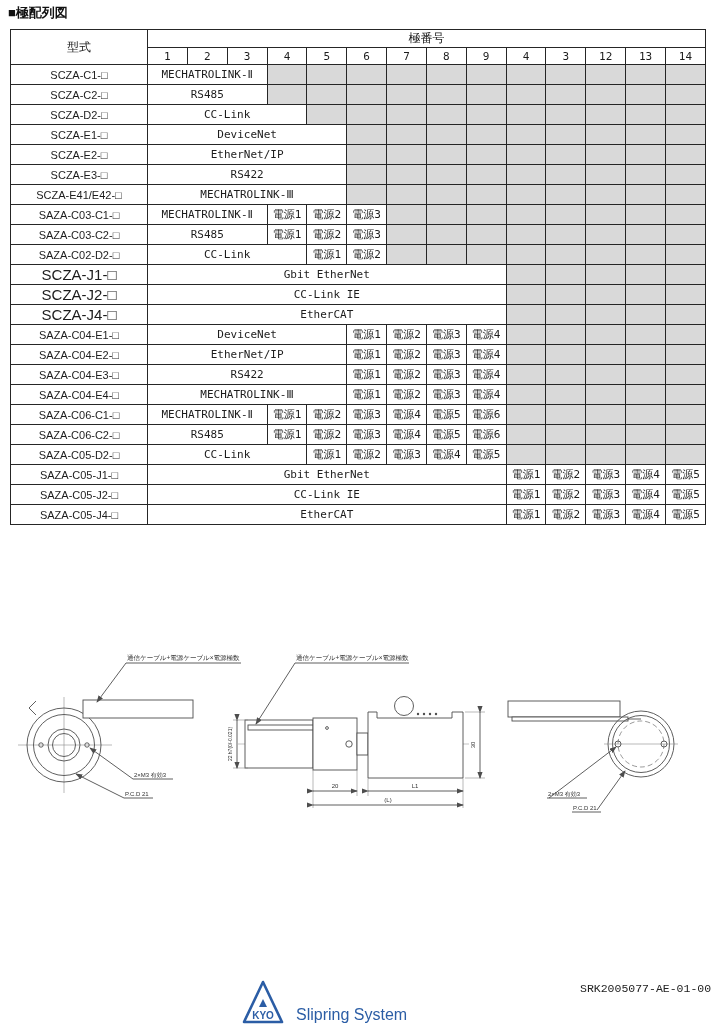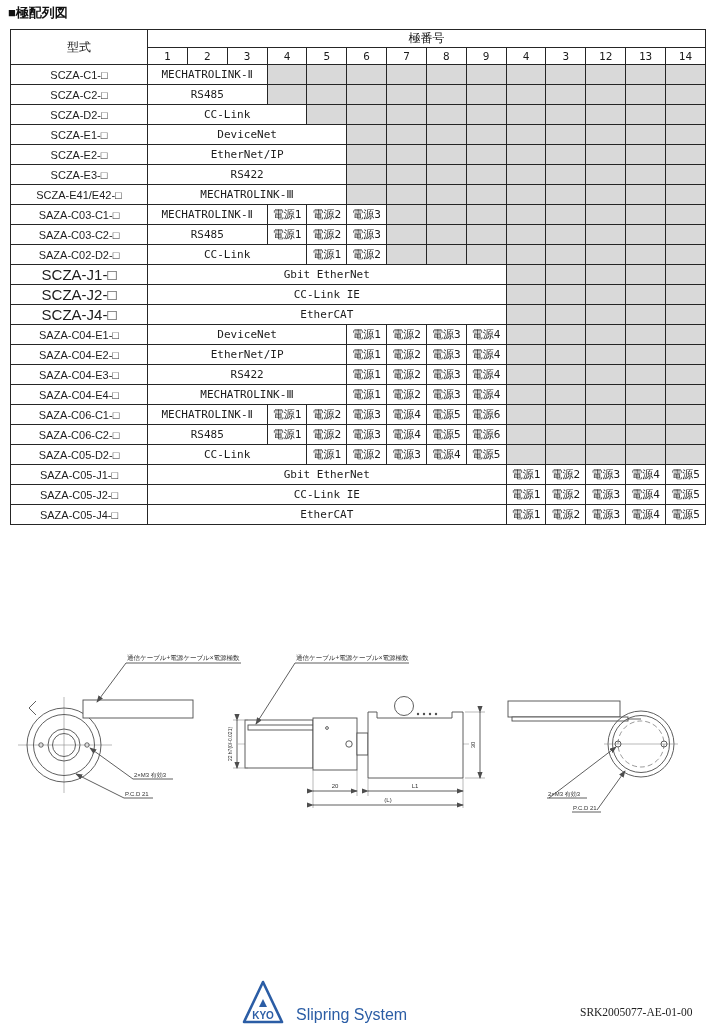--- a/index.html
+++ b/index.html
@@ -23,21 +23,21 @@
   .drawings svg { display:block; }
   .dline { stroke:#4d4d4d; stroke-width:0.9; fill:none; }
   .dfill { stroke:#4d4d4d; stroke-width:0.9; fill:#fff; }
   .thin  { stroke:#8a8a8a; stroke-width:0.6; fill:none; }
   .dash  { stroke:#6d6d6d; stroke-width:0.7; fill:none; stroke-dasharray:5 3; }
   .cline { stroke:#9a9a9a; stroke-width:0.6; fill:none; stroke-dasharray:11 3 3 3; }
   .dtext { font-family:"Liberation Sans", sans-serif; fill:#333; }
 
   .footer-company { position:absolute; left:286px; top:982px; font-size:24px; font-weight:bold; color:#2b5da5; letter-spacing:0.5px; }
   .footer-tagline { position:absolute; left:296px; top:1006px; font-size:16px; color:#2b5da5; }
-  .doc-number { position:absolute; left:580px; top:1006px; font-size:11.5px; color:#222; font-family:Liberation Serif, serif; }
+  .doc-number { position:absolute; left:580px; top:982px; font-size:11.5px; color:#222; font-family:Liberation Mono, monospace; }
   .logo-svg { position:absolute; left:240px; top:980px; }
 </style>
 </head>
 <body>
 
 <div class="page">
 
   <div class="doc-title">■極配列図</div>
 
   <table class="pole">

